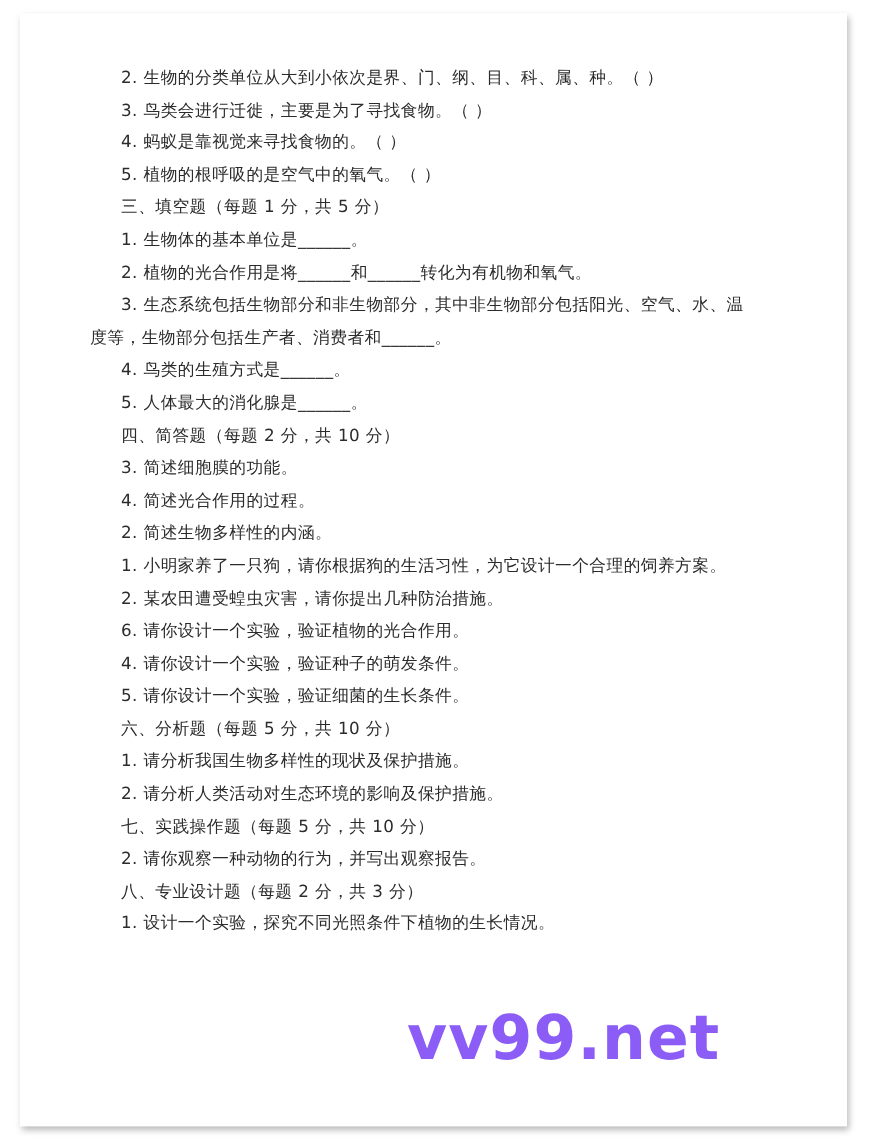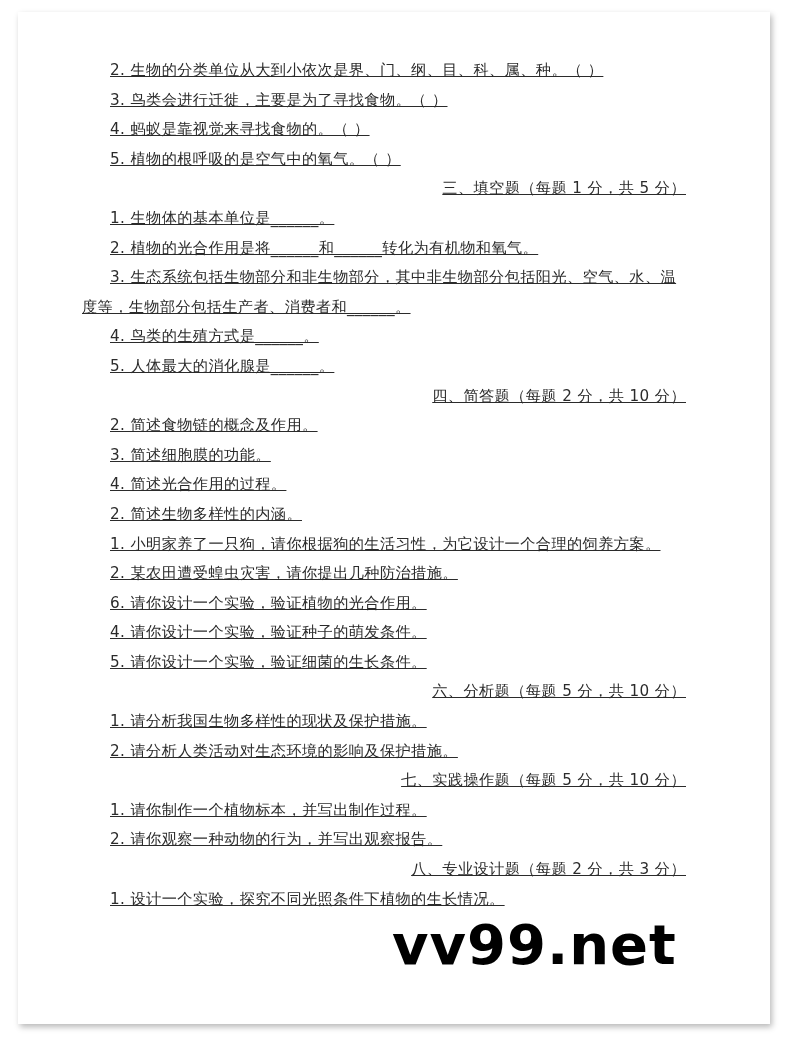--- a/index.html
+++ b/index.html
@@ -38,44 +38,42 @@
     top: 44px;
     width: 576px;
   }
   .line {
     font-size: 15.2px;
     line-height: 29.6px;
     color: #2b2b2b;
     letter-spacing: 0.4px;
     white-space: pre-wrap;
     font-family: "DejaVu Sans", "Liberation Sans", sans-serif;
-    text-decoration: underline;
   }
   .line.indent {
     text-indent: 0;
   }
   .line.wrap {
     text-indent: 0;
     margin-left: -28px;
     width: 604px;
   }
   .heading {
     font-size: 15.2px;
     line-height: 29.6px;
     color: #2b2b2b;
     letter-spacing: 0.4px;
-    text-align: right;
   }
   .watermark {
     position: absolute;
-    left: 374px;
+    left: 352px;
     top: 900px;
     font-size: 56px;
     font-weight: bold;
-    color: #000000;
+    color: #8b5cf6;
     letter-spacing: 1px;
     font-family: "DejaVu Sans", "Liberation Sans", sans-serif;
     user-select: none;
   }
 </style>
 </head>
 <body>
 
 <div class="page">
   <div class="doc-body">
@@ -85,33 +83,31 @@
         <div class="line indent">4. 蚂蚁是靠视觉来寻找食物的。（ ）</div>
         <div class="line indent">5. 植物的根呼吸的是空气中的氧气。（ ）</div>
         <div class="line heading">三、填空题（每题 1 分，共 5 分）</div>
         <div class="line indent">1. 生物体的基本单位是______。</div>
         <div class="line indent">2. 植物的光合作用是将______和______转化为有机物和氧气。</div>
         <div class="line indent">3. 生态系统包括生物部分和非生物部分，其中非生物部分包括阳光、空气、水、温</div>
         <div class="line wrap">度等，生物部分包括生产者、消费者和______。</div>
         <div class="line indent">4. 鸟类的生殖方式是______。</div>
         <div class="line indent">5. 人体最大的消化腺是______。</div>
         <div class="line heading">四、简答题（每题 2 分，共 10 分）</div>
-        <div class="line indent">2. 简述食物链的概念及作用。</div>
         <div class="line indent">3. 简述细胞膜的功能。</div>
         <div class="line indent">4. 简述光合作用的过程。</div>
         <div class="line indent">2. 简述生物多样性的内涵。</div>
         <div class="line indent">1. 小明家养了一只狗，请你根据狗的生活习性，为它设计一个合理的饲养方案。</div>
         <div class="line indent">2. 某农田遭受蝗虫灾害，请你提出几种防治措施。</div>
         <div class="line indent">6. 请你设计一个实验，验证植物的光合作用。</div>
         <div class="line indent">4. 请你设计一个实验，验证种子的萌发条件。</div>
         <div class="line indent">5. 请你设计一个实验，验证细菌的生长条件。</div>
         <div class="line heading">六、分析题（每题 5 分，共 10 分）</div>
         <div class="line indent">1. 请分析我国生物多样性的现状及保护措施。</div>
         <div class="line indent">2. 请分析人类活动对生态环境的影响及保护措施。</div>
         <div class="line heading">七、实践操作题（每题 5 分，共 10 分）</div>
-        <div class="line indent">1. 请你制作一个植物标本，并写出制作过程。</div>
         <div class="line indent">2. 请你观察一种动物的行为，并写出观察报告。</div>
         <div class="line heading">八、专业设计题（每题 2 分，共 3 分）</div>
         <div class="line indent">1. 设计一个实验，探究不同光照条件下植物的生长情况。</div>
       </div>
     <div class="watermark">vv99.net</div>
   </div>
 </div>
 
 </body></html>

